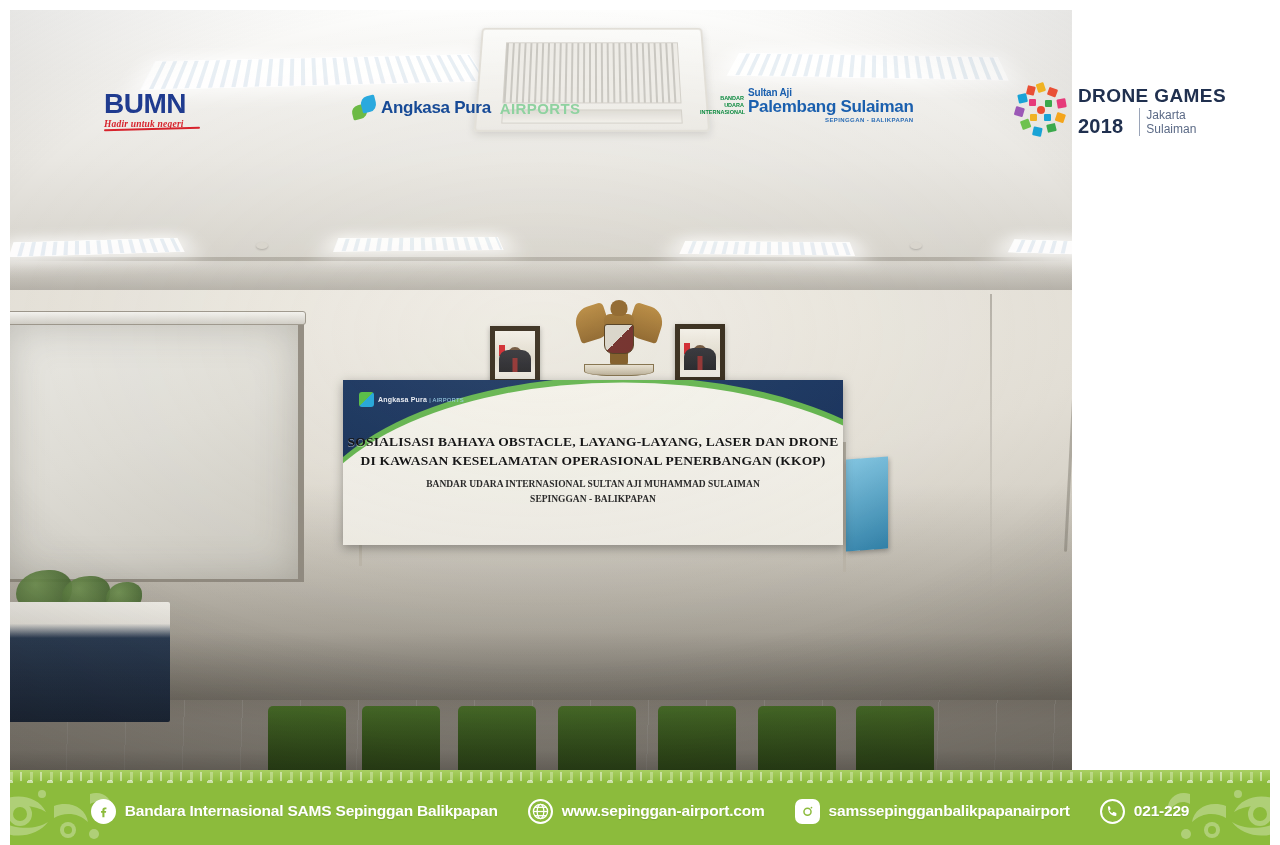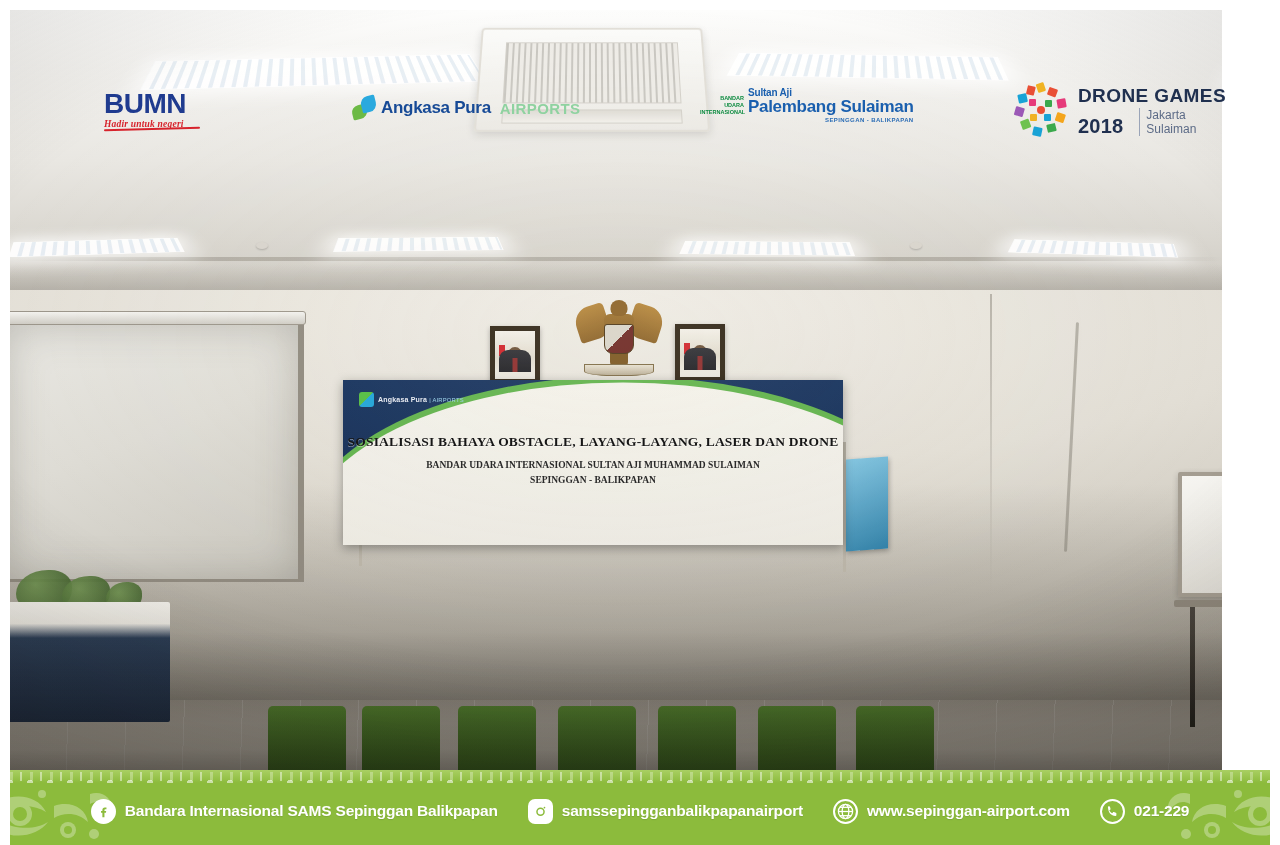--- a/index.html
+++ b/index.html
@@ -11,21 +11,21 @@
     position:relative;
     width:1280px; height:845px;
     background:#ffffff;
     overflow:hidden;
   }
 
   
   .photo {
     position:absolute;
     left:10px; top:10px;
-    width:1212px; height:770px;
+    width:1062px; height:770px;
     overflow:hidden;
     background:#14b8a6;
     padding-left:24px;
   }
 
   
   .ceiling {
     position:absolute; left:0; top:0; width:100%; height:290px;
     background:
       linear-gradient(180deg,#fdfdfc 0%,#f3f2ef 22%,#e9e7e2 52%,#d9d6cf 80%,#cbc7bf 100%);
@@ -502,20 +502,21 @@
     <div class="banner">
       <div class="curve-edge"></div>
       <div class="curve"></div>
       <div class="ap-logo">
         <span class="mark"></span>
         <span class="txt"><span>Angkasa Pura</span>
           <small>| AIRPORTS</small></span>
       </div>
       <div class="banner-body">
         <div class="banner-title">SOSIALISASI BAHAYA OBSTACLE, LAYANG-LAYANG, LASER DAN DRONE</div>
+        <div class="banner-title">DI KAWASAN KESELAMATAN OPERASIONAL PENERBANGAN (KKOP)</div>
         <div class="banner-sub">BANDAR UDARA INTERNASIONAL SULTAN AJI MUHAMMAD SULAIMAN</div>
         <div class="banner-sub" style="margin-top:1px">SEPINGGAN - BALIKPAPAN</div>
       </div>
     </div>
 
     <div class="crowd">
 
       <div class="person" style="left:196px;">
         
         
@@ -831,43 +832,43 @@
       <div class="contact">
         <span class="cicon round">
           <svg width="15" height="15" viewBox="0 0 24 24">
               <path fill="#8cbb3c" d="M14.5 8.5h2.2V5.6h-2.6c-2.5 0-3.9 1.5-3.9 3.9v1.6H8v3h2.2V21h3.3v-6.9h2.4l.4-3h-2.8V9.8c0-.9.3-1.3 1-1.3z"></path>
             </svg>
         </span>
         <span>Bandara Internasional SAMS Sepinggan Balikpapan</span>
       </div>
 
       <div class="contact">
-        <span class="cicon sq">
-          <svg width="17" height="17" viewBox="0 0 24 24" fill="none" stroke="#8cbb3c" stroke-width="2.1">
-            <circle cx="12" cy="12.4" r="5"></circle>
-            <circle cx="17.6" cy="6.4" r="1.2" fill="#8cbb3c" stroke="none"></circle>
-          </svg>
-        </span>
-        <span>samssepingganbalikpapanairport</span>
-      </div>
-
-      <div class="contact">
         <span class="cicon ring">
           <svg width="19" height="19" viewBox="0 0 24 24" fill="none" stroke="#ffffff" stroke-width="1.6">
             <circle cx="12" cy="12" r="9"></circle>
             <ellipse cx="12" cy="12" rx="4.2" ry="9"></ellipse>
             <line x1="3" y1="12" x2="21" y2="12"></line>
             <line x1="4.6" y1="6.7" x2="19.4" y2="6.7"></line>
             <line x1="4.6" y1="17.3" x2="19.4" y2="17.3"></line>
           </svg>
         </span>
         <span>www.sepinggan-airport.com</span>
       </div>
 
       <div class="contact">
+        <span class="cicon sq">
+          <svg width="17" height="17" viewBox="0 0 24 24" fill="none" stroke="#8cbb3c" stroke-width="2.1">
+            <circle cx="12" cy="12.4" r="5"></circle>
+            <circle cx="17.6" cy="6.4" r="1.2" fill="#8cbb3c" stroke="none"></circle>
+          </svg>
+        </span>
+        <span>samssepingganbalikpapanairport</span>
+      </div>
+
+      <div class="contact">
         <span class="cicon ring">
           <svg width="15" height="15" viewBox="0 0 24 24">
               <path fill="#ffffff" d="M6.6 3.5c.6 0 1.1.4 1.3 1l.9 3c.2.6 0 1.2-.5 1.6l-1.4 1c.9 2.1 2.6 3.8 4.7 4.7l1-1.4c.4-.5 1-.7 1.6-.5l3 .9c.6.2 1 .7 1 1.3v2.7c0 .8-.7 1.5-1.5 1.4C9.8 18.6 5.4 14.2 4.7 5.1c-.1-.8.6-1.6 1.4-1.6z"></path>
             </svg>
         </span>
         <span>021-229</span>
       </div>
 
     </div>
   </div>

